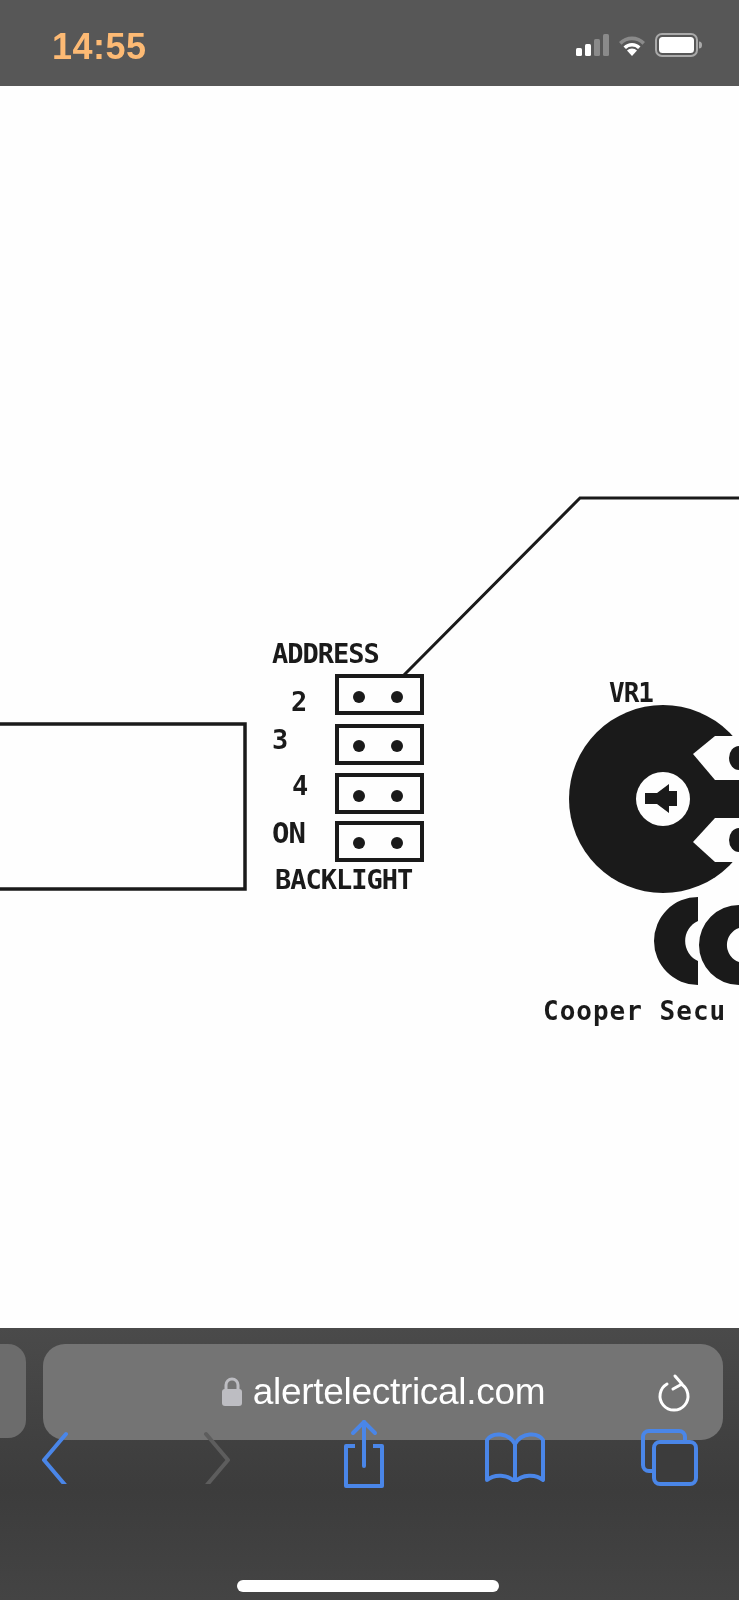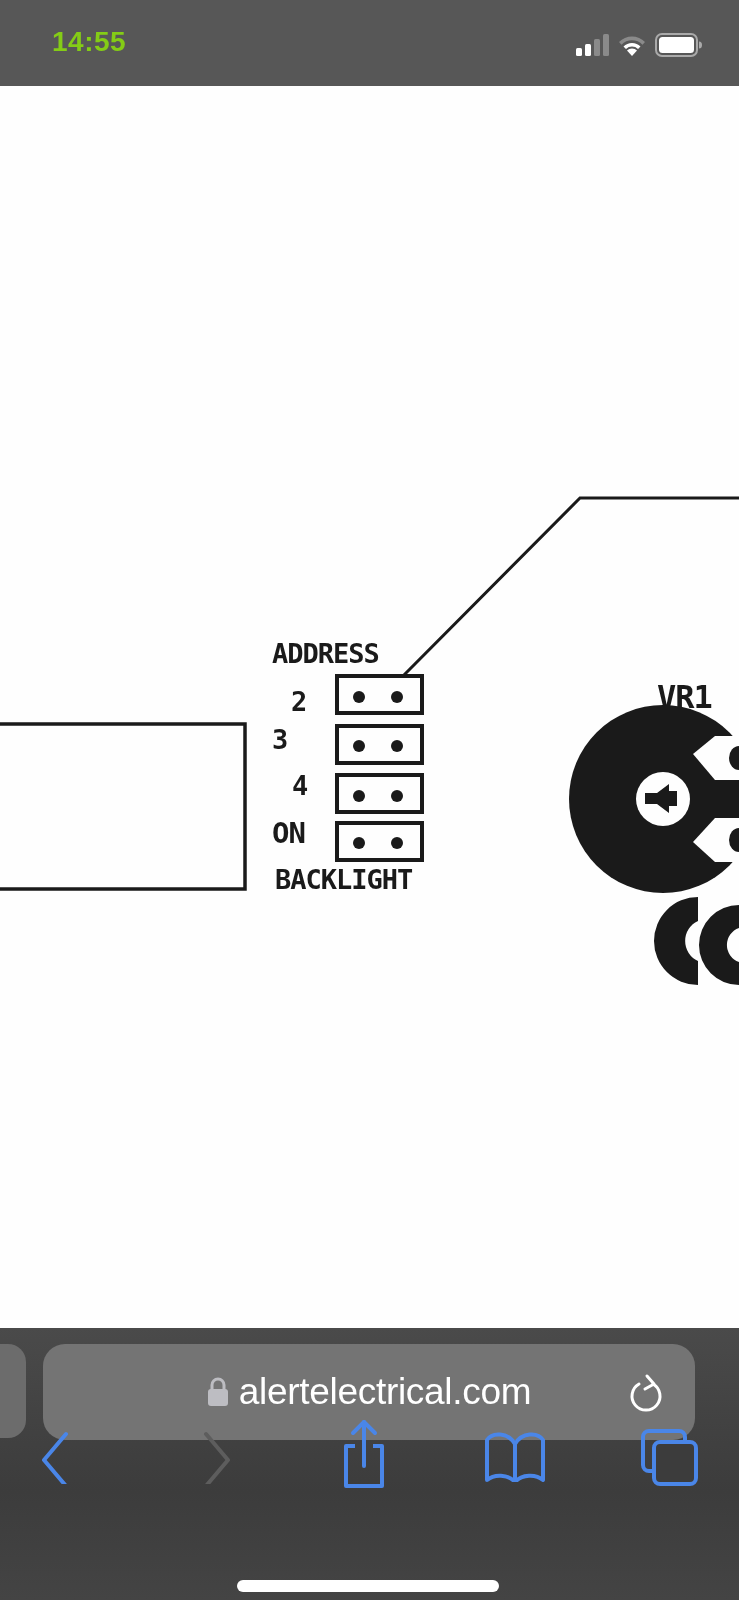--- a/index.html
+++ b/index.html
@@ -1,25 +1,25 @@
 <!DOCTYPE html>
 <html><head>
 <meta charset="utf-8">
 <style>
   html, body { margin:0; padding:0; }
   body { width:739px; height:1600px; position:relative; overflow:hidden; background:#fefefe; font-family:"Liberation Sans", sans-serif; }
   .status-bar { position:absolute; left:0; top:0; width:739px; height:86px; background:#575757; }
-  .status-time { position:absolute; left:52px; top:26px; color:#84cc16; font-size:28px; font-weight:bold; letter-spacing:0.5px; font-family:"Liberation Sans", sans-serif; }
+  .status-time { position:absolute; left:52px; top:26px; color:#fdba74; font-size:36px; font-weight:bold; letter-spacing:0.5px; font-family:"Liberation Sans", sans-serif; }
   .status-icons { position:absolute; right:36px; top:32px; height:26px; display:flex; align-items:center; gap:8px; }
   .page { position:absolute; left:0; top:86px; width:739px; height:1242px; background:#fefefe; overflow:hidden; }
   .pcb { position:absolute; left:0; top:0; }
   .pcb-label { position:absolute; font-family:"DejaVu Sans Mono", monospace; font-weight:bold; color:#1a1a1a; letter-spacing:-1px; }
   .toolbar { position:absolute; left:0; top:1328px; width:739px; height:272px; background:linear-gradient(180deg,#4a4a4a 0%,#3c3c3c 60%,#444 100%); }
   .prev-tab { position:absolute; left:-20px; top:16px; width:46px; height:94px; background:#6c6c6c; border-radius:18px; }
-  .url-bar { position:absolute; left:43px; top:16px; width:652px; height:96px; background:#747474; border-radius:22px; }
+  .url-bar { position:absolute; left:43px; top:16px; width:652px; height:96px; background:#747474; border-radius:22px;padding-left:28px; }
   .url-content { position:absolute; left:0; right:0; top:0; bottom:0; display:flex; align-items:center; justify-content:center; }
   .url-text { color:#fff; font-size:37px; font-family:"Liberation Sans", sans-serif; margin-left:10px; letter-spacing:-0.3px; }
   .reload { position:absolute; right:28px; top:28px; }
   .nav-btn { position:absolute; top:100px; }
   .home-indicator { position:absolute; left:237px; top:252px; width:262px; height:12px; background:#fff; border-radius:6px; }
 </style>
 </head>
 <body>
 
 <div class="status-bar">
@@ -88,21 +88,22 @@
       <path d="M739 905 A40 40 0 0 0 739 985 L739 962 A18 18 0 0 1 739 928 Z" fill="#1a1a1a"></path>
     </g>
   </svg>
 
   <div class="pcb-label" style="left:272px; top:552px; font-size:27px;">ADDRESS</div>
   <div class="pcb-label" style="left:291px; top:600px; font-size:27px;">2</div>
   <div class="pcb-label" style="left:272px; top:638px; font-size:27px;">3</div>
   <div class="pcb-label" style="left:292px; top:684px; font-size:27px;">4</div>
   <div class="pcb-label" style="left:272px; top:730px; font-size:29px;">ON</div>
   <div class="pcb-label" style="left:275px; top:778px; font-size:27px;">BACKLIGHT</div>
-  <div class="pcb-label" style="left:609px; top:592px; font-size:32px;margin-left:48px;">VR1</div>
+  <div class="pcb-label" style="left:609px; top:592px; font-size:26px;">VR1</div>
+  <div class="pcb-label" style="left:543px; top:910px; font-size:26px; letter-spacing:1px; white-space:nowrap;">Cooper Secu</div>
 </div>
 
 <div class="toolbar">
   <div class="prev-tab"></div>
   <div class="url-bar">
     <div class="url-content">
       <svg width="22" height="30" viewBox="0 0 22 30">
         <path d="M5 13 V8 A6 6 0 0 1 17 8 V13" fill="none" stroke="#bdbdc2" stroke-width="3"></path>
         <rect x="1" y="12" width="20" height="17" rx="3" fill="#bdbdc2"></rect>
       </svg>

